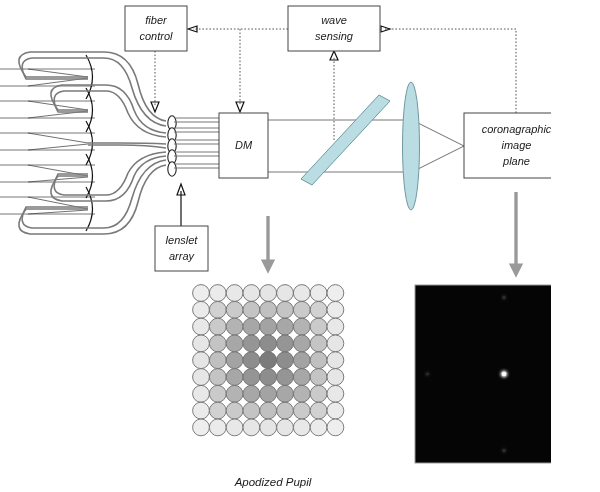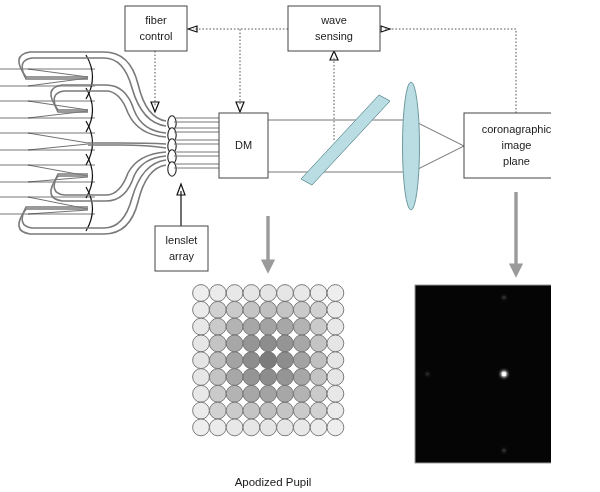--- a/index.html
+++ b/index.html
@@ -9,20 +9,21 @@
   }
   body {
     font-family: "Liberation Sans", sans-serif;
   }
   #stage {
     position: relative;
     width: 551px;
     height: 492px;
     background: #ffffff;
     overflow: hidden;
+    font-style: italic;
   }
   #stage svg.layer {
     position: absolute;
     left: 0;
     top: 0;
     width: 600px;
     height: 492px;
   }
   .box-label {
     font-family: "Liberation Sans", sans-serif;

